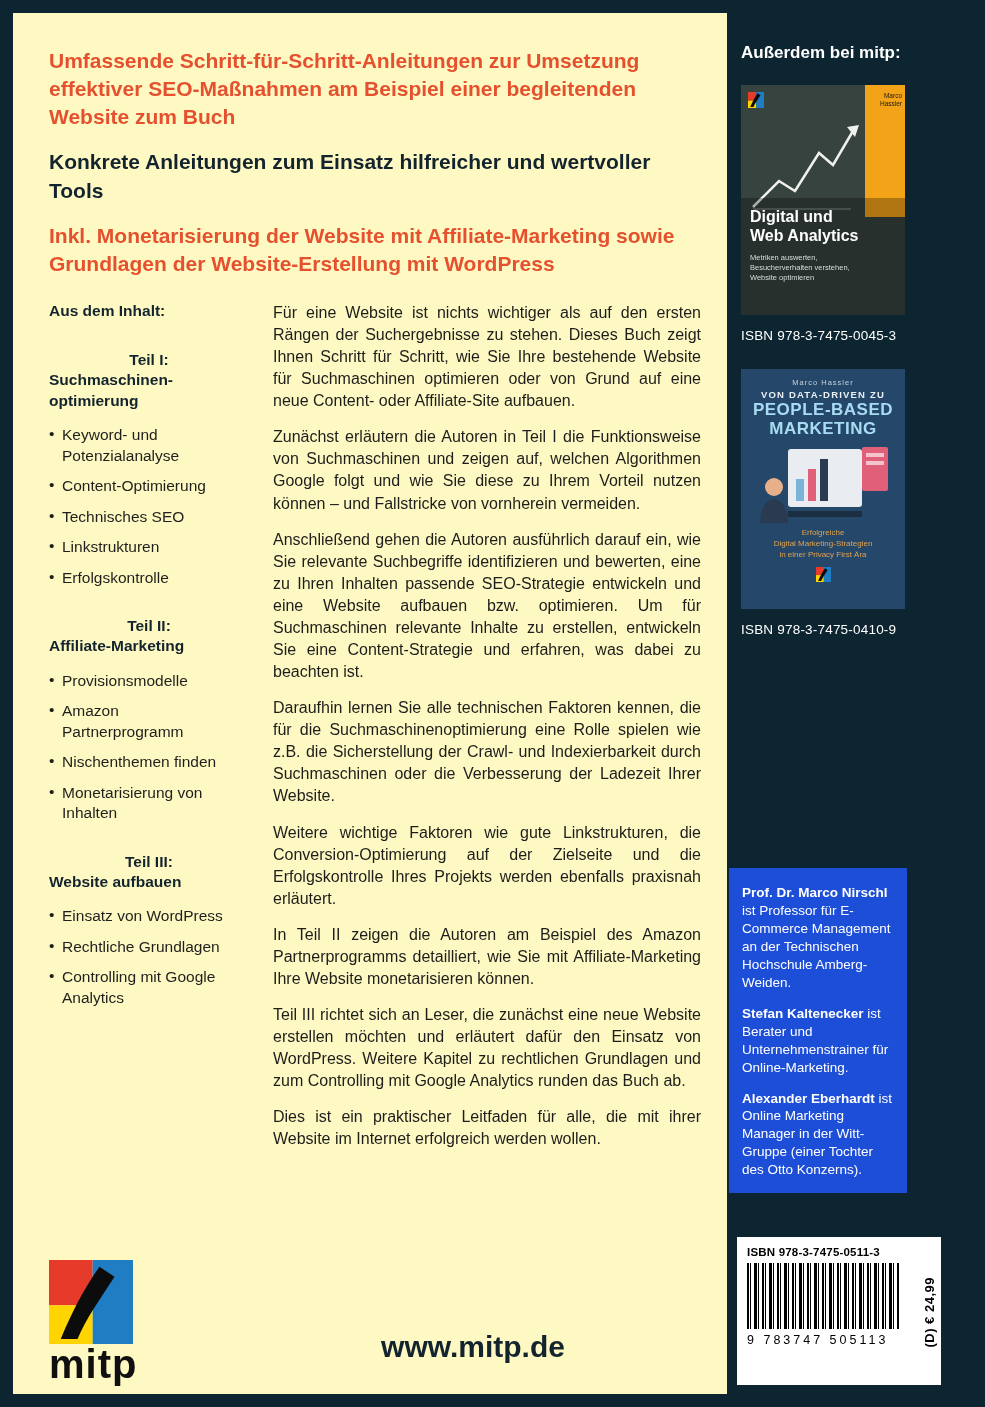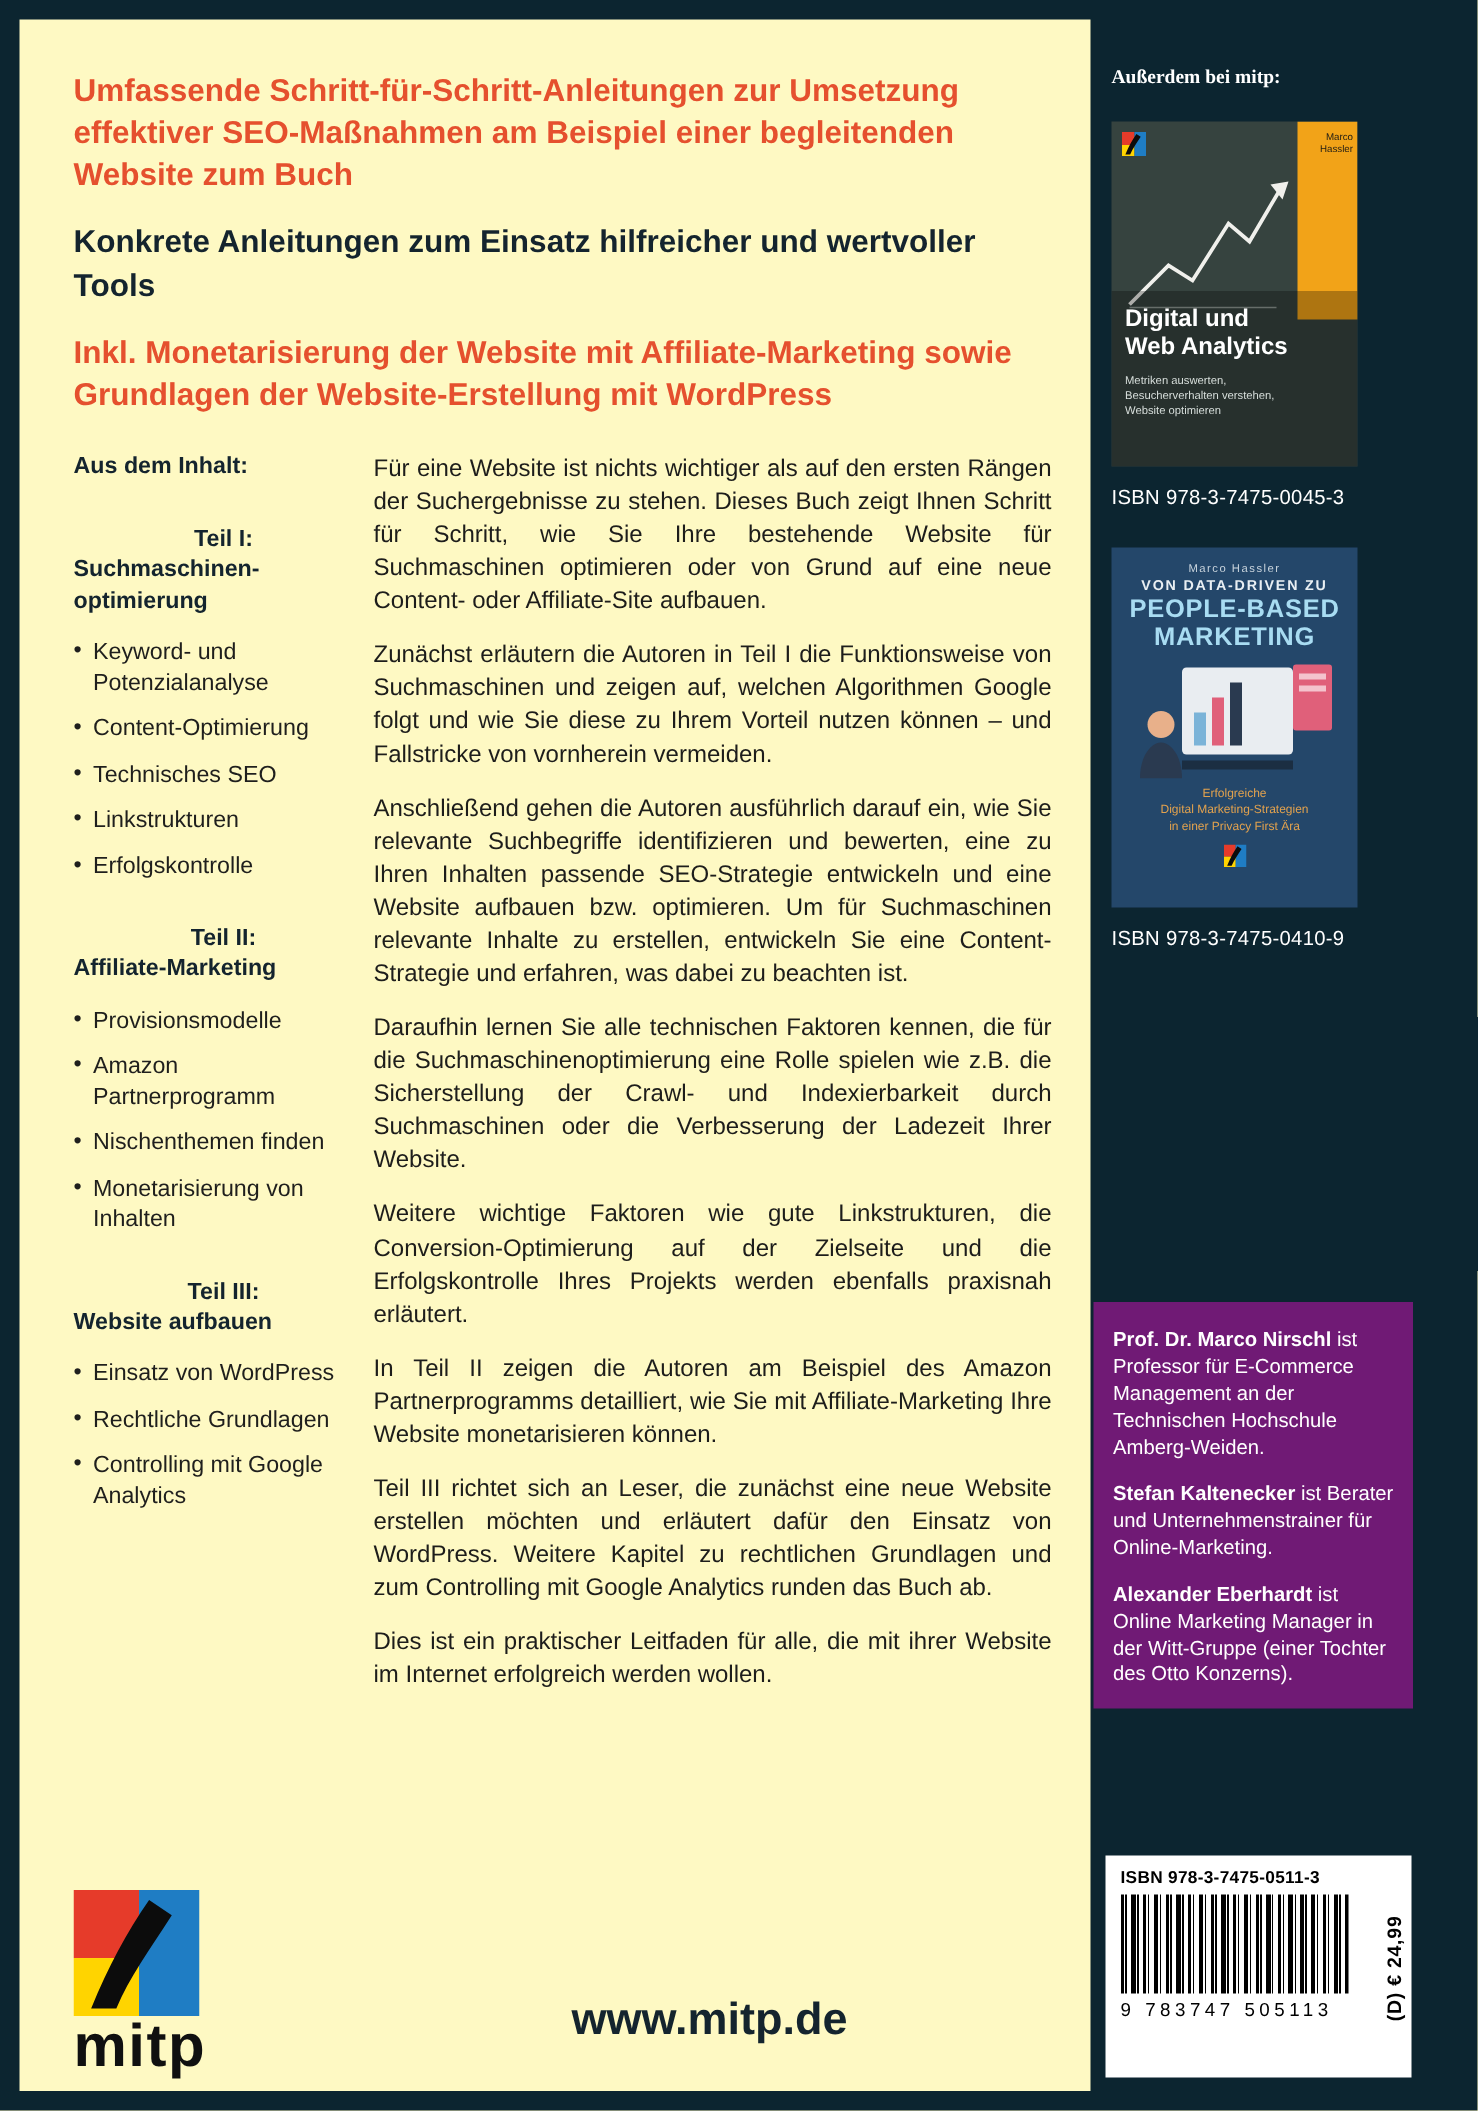--- a/index.html
+++ b/index.html
@@ -16,21 +16,21 @@
   .main {
     position:absolute; left:13px; top:13px;
     width:714px; height:1381px;
     background:#fef9c3;
     padding:34px 26px 0 36px;
   }
   .hl { font-size:21px; font-weight:bold; line-height:1.34; margin-bottom:17px; }
   .hl.red  { color:#e5502e; }
   .hl.dark { color:#14242e; }
 
-  .columns { display:flex; margin-top:24px; }
+  .columns { display:flex; gap:24px; margin-top:24px; }
 
   
   .toc { width:200px; flex:0 0 200px; }
   .toc-title { font-size:15.5px; font-weight:bold; color:#14242e; margin-bottom:30px; }
   .toc-section + .toc-section { margin-top:28px; }
   .toc-heading { font-size:15.5px; font-weight:bold; color:#14242e; line-height:1.32; margin-bottom:14px; }
   .toc-part { display:block;text-align:center; }
   .toc-sub  { display:block; white-space:pre-line; }
   .toc ul { list-style:none; }
   .toc li {
@@ -53,21 +53,21 @@
   .footer-url {
     position:absolute; left:240px; bottom:30px; width:440px;
     text-align:center; font-size:30px; font-weight:bold; color:#14242e;
   }
 
   
   .sidebar {
     position:absolute; left:727px; top:13px; width:245px; height:1381px;
     padding:30px 0 0 14px; color:#ffffff;
   }
-  .sb-heading { font-size:13px; font-weight:bold; margin-bottom:22px;font-family:Liberation Serif, serif; }
+  .sb-heading { font-size:17px; font-weight:bold; margin-bottom:22px; }
 
   .cover { width:164px; position:relative; overflow:hidden; }
 
   
   .cover1 { height:230px; background:#36433f; }
   .c1-orange { position:absolute; right:0; top:0; width:40px; height:132px; background:#f2a318; }
   .c1-author { position:absolute; top:7px; right:3px; width:36px; font-size:6.5px; line-height:1.25;
                color:#262014; text-align:right; }
   .c1-minilogo { position:absolute; left:7px; top:7px; width:16px; height:16px; }
   .c1-chart { position:absolute; left:10px; top:34px; }
@@ -82,22 +82,22 @@
   .cover2 { height:240px; background:#24476a; margin-top:26px; text-align:center; padding-top:9px; }
   .c2-author { font-size:7.5px; color:#c9d4dd; letter-spacing:1px; }
   .c2-kicker { margin-top:2px; font-size:9.5px; font-weight:bold; color:#e9eff3; letter-spacing:1.2px; }
   .c2-title  { font-size:17px; font-weight:bold; color:#a8dcf2; line-height:1.12; letter-spacing:0.5px; }
   .c2-illu { display:block; margin:7px auto 0; }
   .c2-sub { font-size:8px; color:#e2a24e; line-height:1.35; margin-top:5px; }
   .c2-minilogo { width:15px; height:15px; margin:7px auto 0; }
 
   
   .authors-box {
-    position:absolute; left:2px; top:855px; width:213px;
-    background:#701a75; padding:16px 13px 14px 13px;
+    position:absolute; left:2px; top:855px; width:178px;
+    background:#1d4ed8; padding:16px 13px 14px 13px;
   }
   .authors-box p { font-size:13.5px; line-height:1.33; color:#ffffff; margin-bottom:13px; }
   .authors-box p:last-child { margin-bottom:0; }
   .authors-box .b { font-weight:bold; }
 
   
   .barcode-box {
     position:absolute; left:10px; top:1224px; width:204px; height:148px;
     background:#ffffff; color:#000000;
     padding:9px 4px 6px 10px; display:flex;

